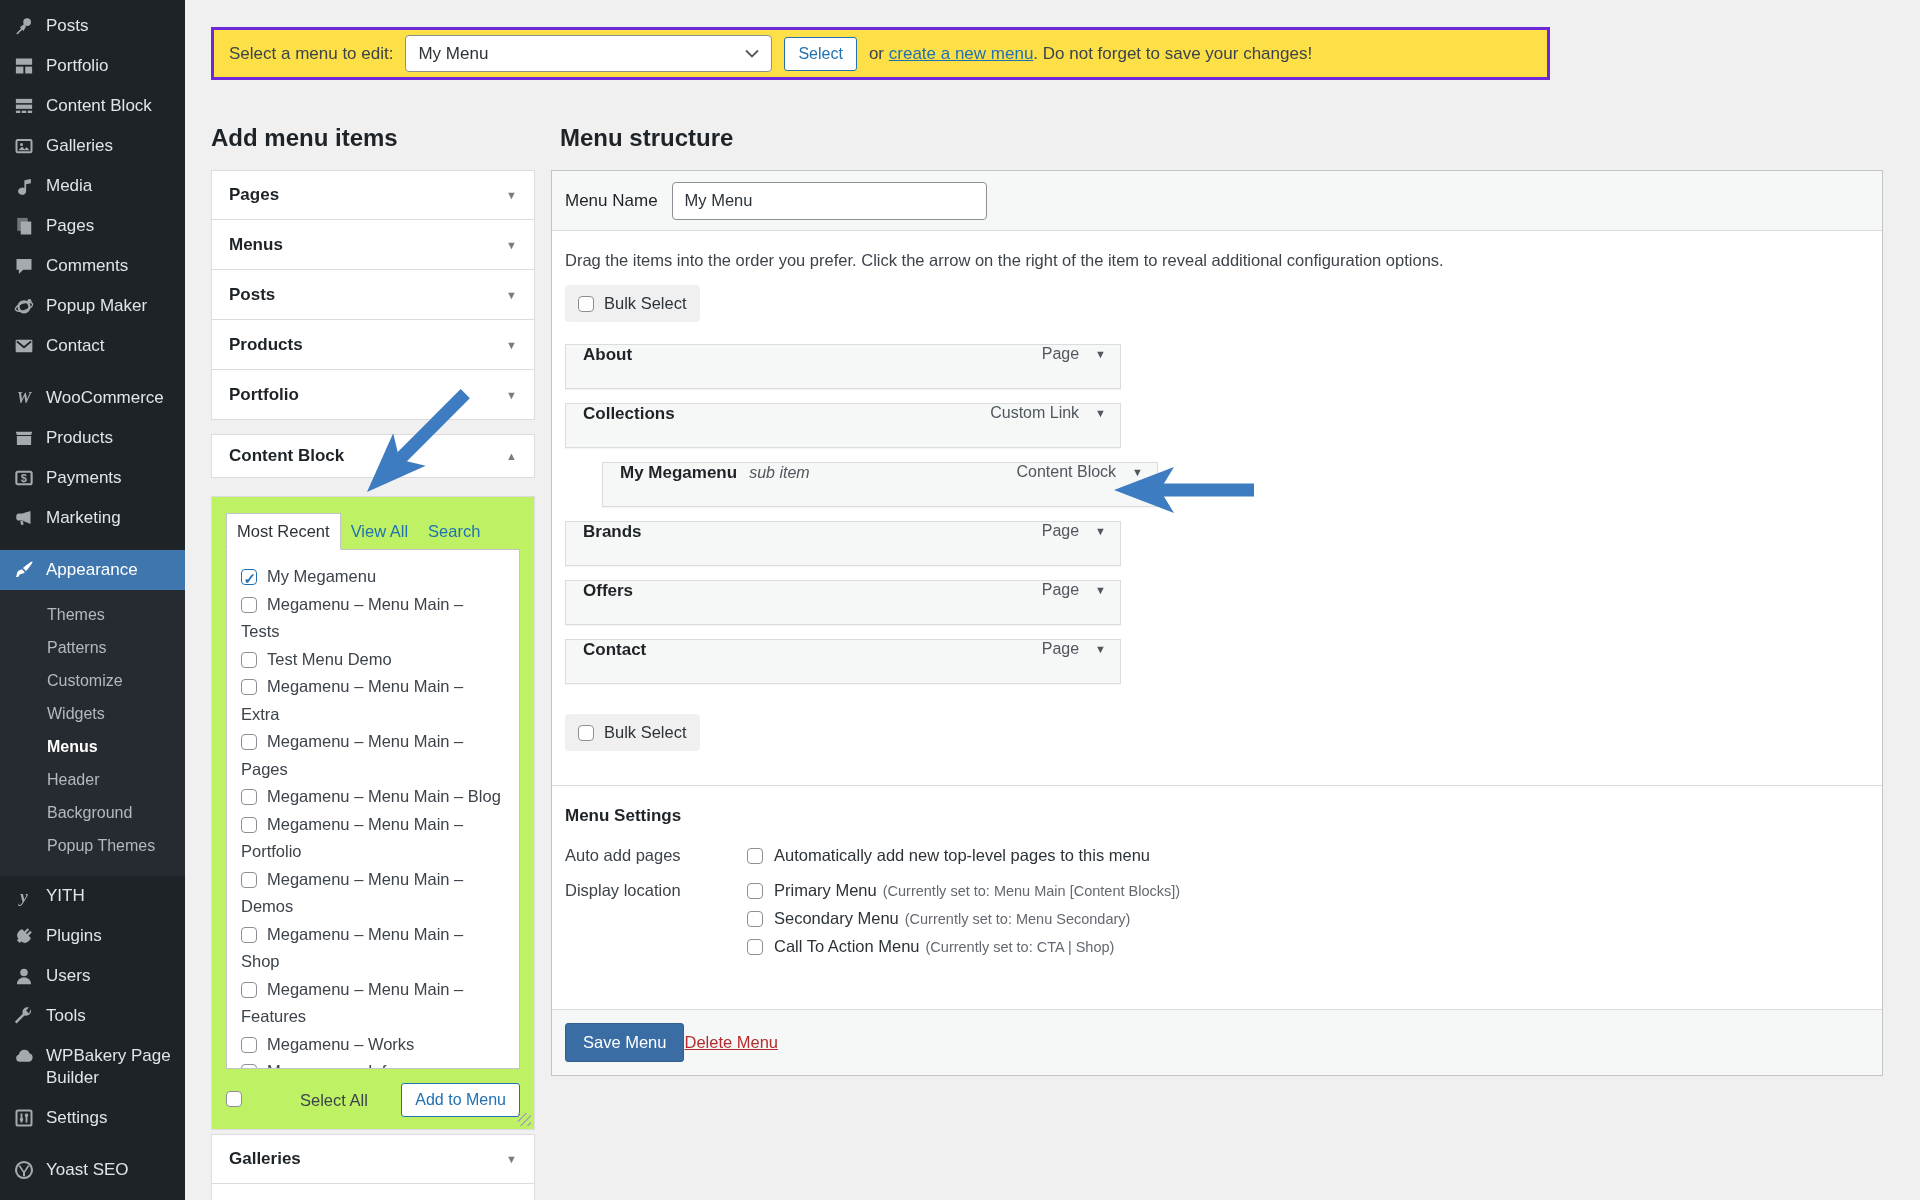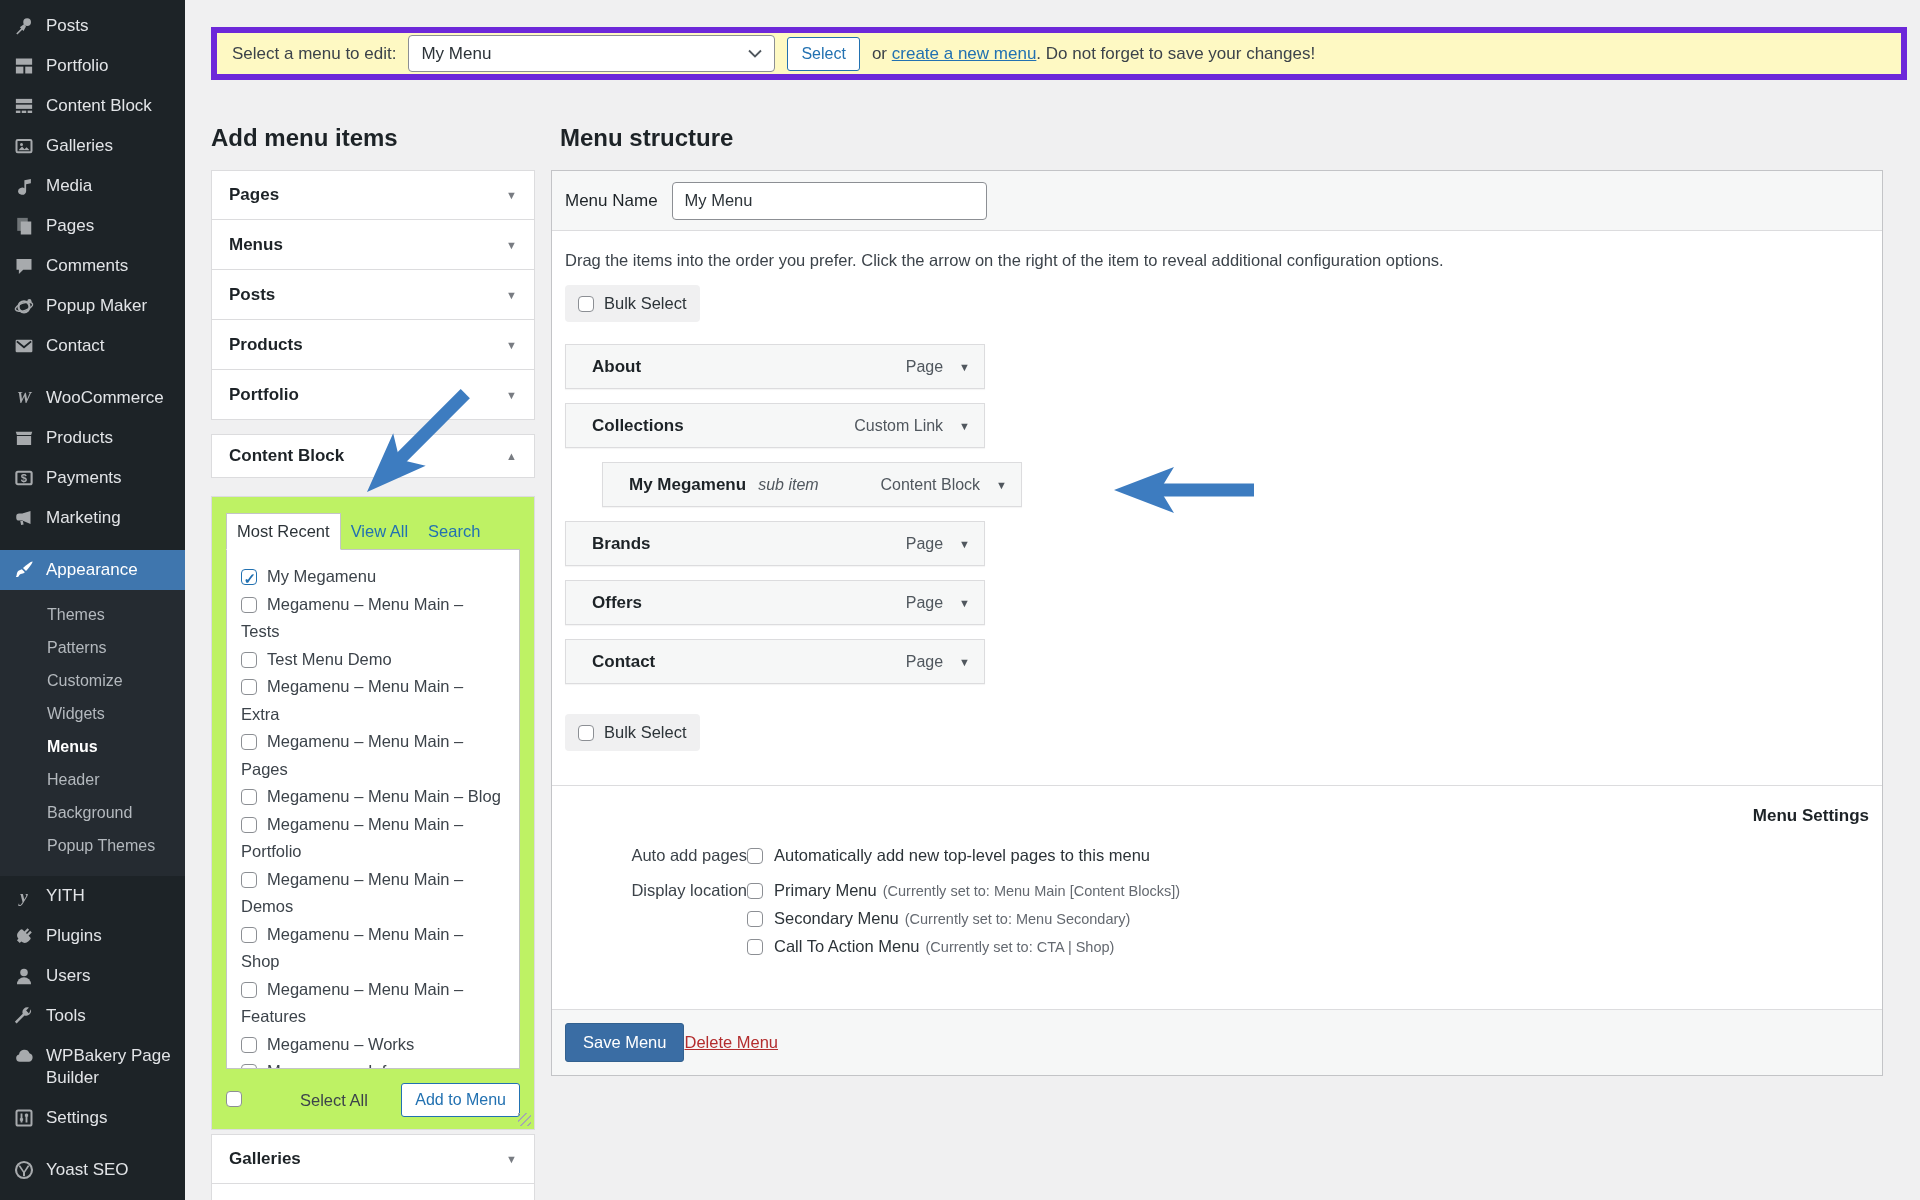--- a/index.html
+++ b/index.html
@@ -24,22 +24,22 @@
   .sb-gap { height:12px; }
   .sb-sub { background:#252b31; padding:8px 0 14px 0; }
   .sb-sub-item {
     padding:8px 12px 8px 47px; font-size:16px; color:#b4b9be;
     cursor:pointer; line-height:17px;
   }
   .sb-sub-item.current { color:#fff; font-weight:bold; }
   
   .content { position:absolute; left:185px; top:0; width:1735px; height:1200px; }
   .menu-select-panel {
-    position:absolute; left:26px; top:27px; width:1696px; height:53px;
-    background:#fef9c3; border:6px solid #6d28d9;
+    position:absolute; left:26px; top:27px; width:1339px; height:53px;
+    background:#fde047; border:3px solid #6d28d9;
     display:flex; align-items:center; gap:12px; padding:0 15px;
     font-size:17px; color:#3c434a;
   }
   .menu-dropdown {
     width:367px; height:37px; background:#fff; border:1px solid #8c8f94;
     border-radius:4px; display:flex; align-items:center; justify-content:space-between;
     padding:0 12px; font-size:17px; color:#2c3338; cursor:pointer;
   }
   .btn-secondary {
     background:#fff; border:1px solid #2271b1; color:#2271b1;
@@ -118,34 +118,34 @@
   }
   .ms-body { padding:20px 13px 0 13px; }
   .ms-instructions { font-size:16.5px; color:#3c434a; }
   .bulk-chip {
     display:inline-flex; align-items:center; background:#f0f0f1;
     border-radius:4px; padding:9px 13px; font-size:16.5px; color:#2c3338;
     margin-top:15px; cursor:pointer;
   }
   .mi-list { margin-top:22px; }
   .mi-bar {
-    width:420px; height:45px; background:#f6f7f7; border:1px solid #dcdcde;
-    display:flex; align-items:center; justify-content:space-between;
-    padding:0 14px 0 26px; margin-bottom:14px; cursor:move;
+    width:556px; height:45px; background:#f6f7f7; border:1px solid #dcdcde;
+    display:flex; align-items:flex-start; justify-content:space-between;
+    padding:0 14px 0 17px; margin-bottom:14px; cursor:move;
     box-shadow:0 1px 1px rgba(0,0,0,.04);
   }
   .mi-bar.sub { margin-left:37px; }
   .mi-label { font-size:17px; font-weight:600; color:#1d2327; }
   .mi-note { font-style:italic; font-weight:400; font-size:16px; color:#50575e; margin-left:12px; }
   .mi-right { display:flex; align-items:center; gap:16px; }
   .mi-type { font-size:16px; color:#50575e; }
   .mi-arrow { font-size:11px; color:#50575e; cursor:pointer; }
   .mi-arrow::after { content:"▼"; }
   .ms-divider { border-top:1px solid #dcdcde; margin:34px -13px 0 -13px; }
-  .ms-settings { padding:20px 0 30px 0;text-align:right; }
+  .ms-settings { padding:20px 0 30px 0; }
   .ms-settings h3 { font-size:17px; font-weight:700; color:#1d2327; margin-bottom:20px; }
   .ms-row { display:flex; margin-top:16px; font-size:16.5px; color:#3c434a; }
   .ms-row .lbl { width:182px; flex:0 0 182px; }
   .loc-item { display:flex; align-items:center; margin-bottom:9px; cursor:pointer; }
   .loc-item .cb { margin-right:11px; vertical-align:middle; }
   .loc-label { color:#2c3338; }
   .loc-note { color:#646970; font-size:14.5px; margin-left:6px; }
   .ms-footer {
     margin-top:14px; background:#f6f7f7; border-top:1px solid #dcdcde;
     padding:13px; display:flex; align-items:center; 

